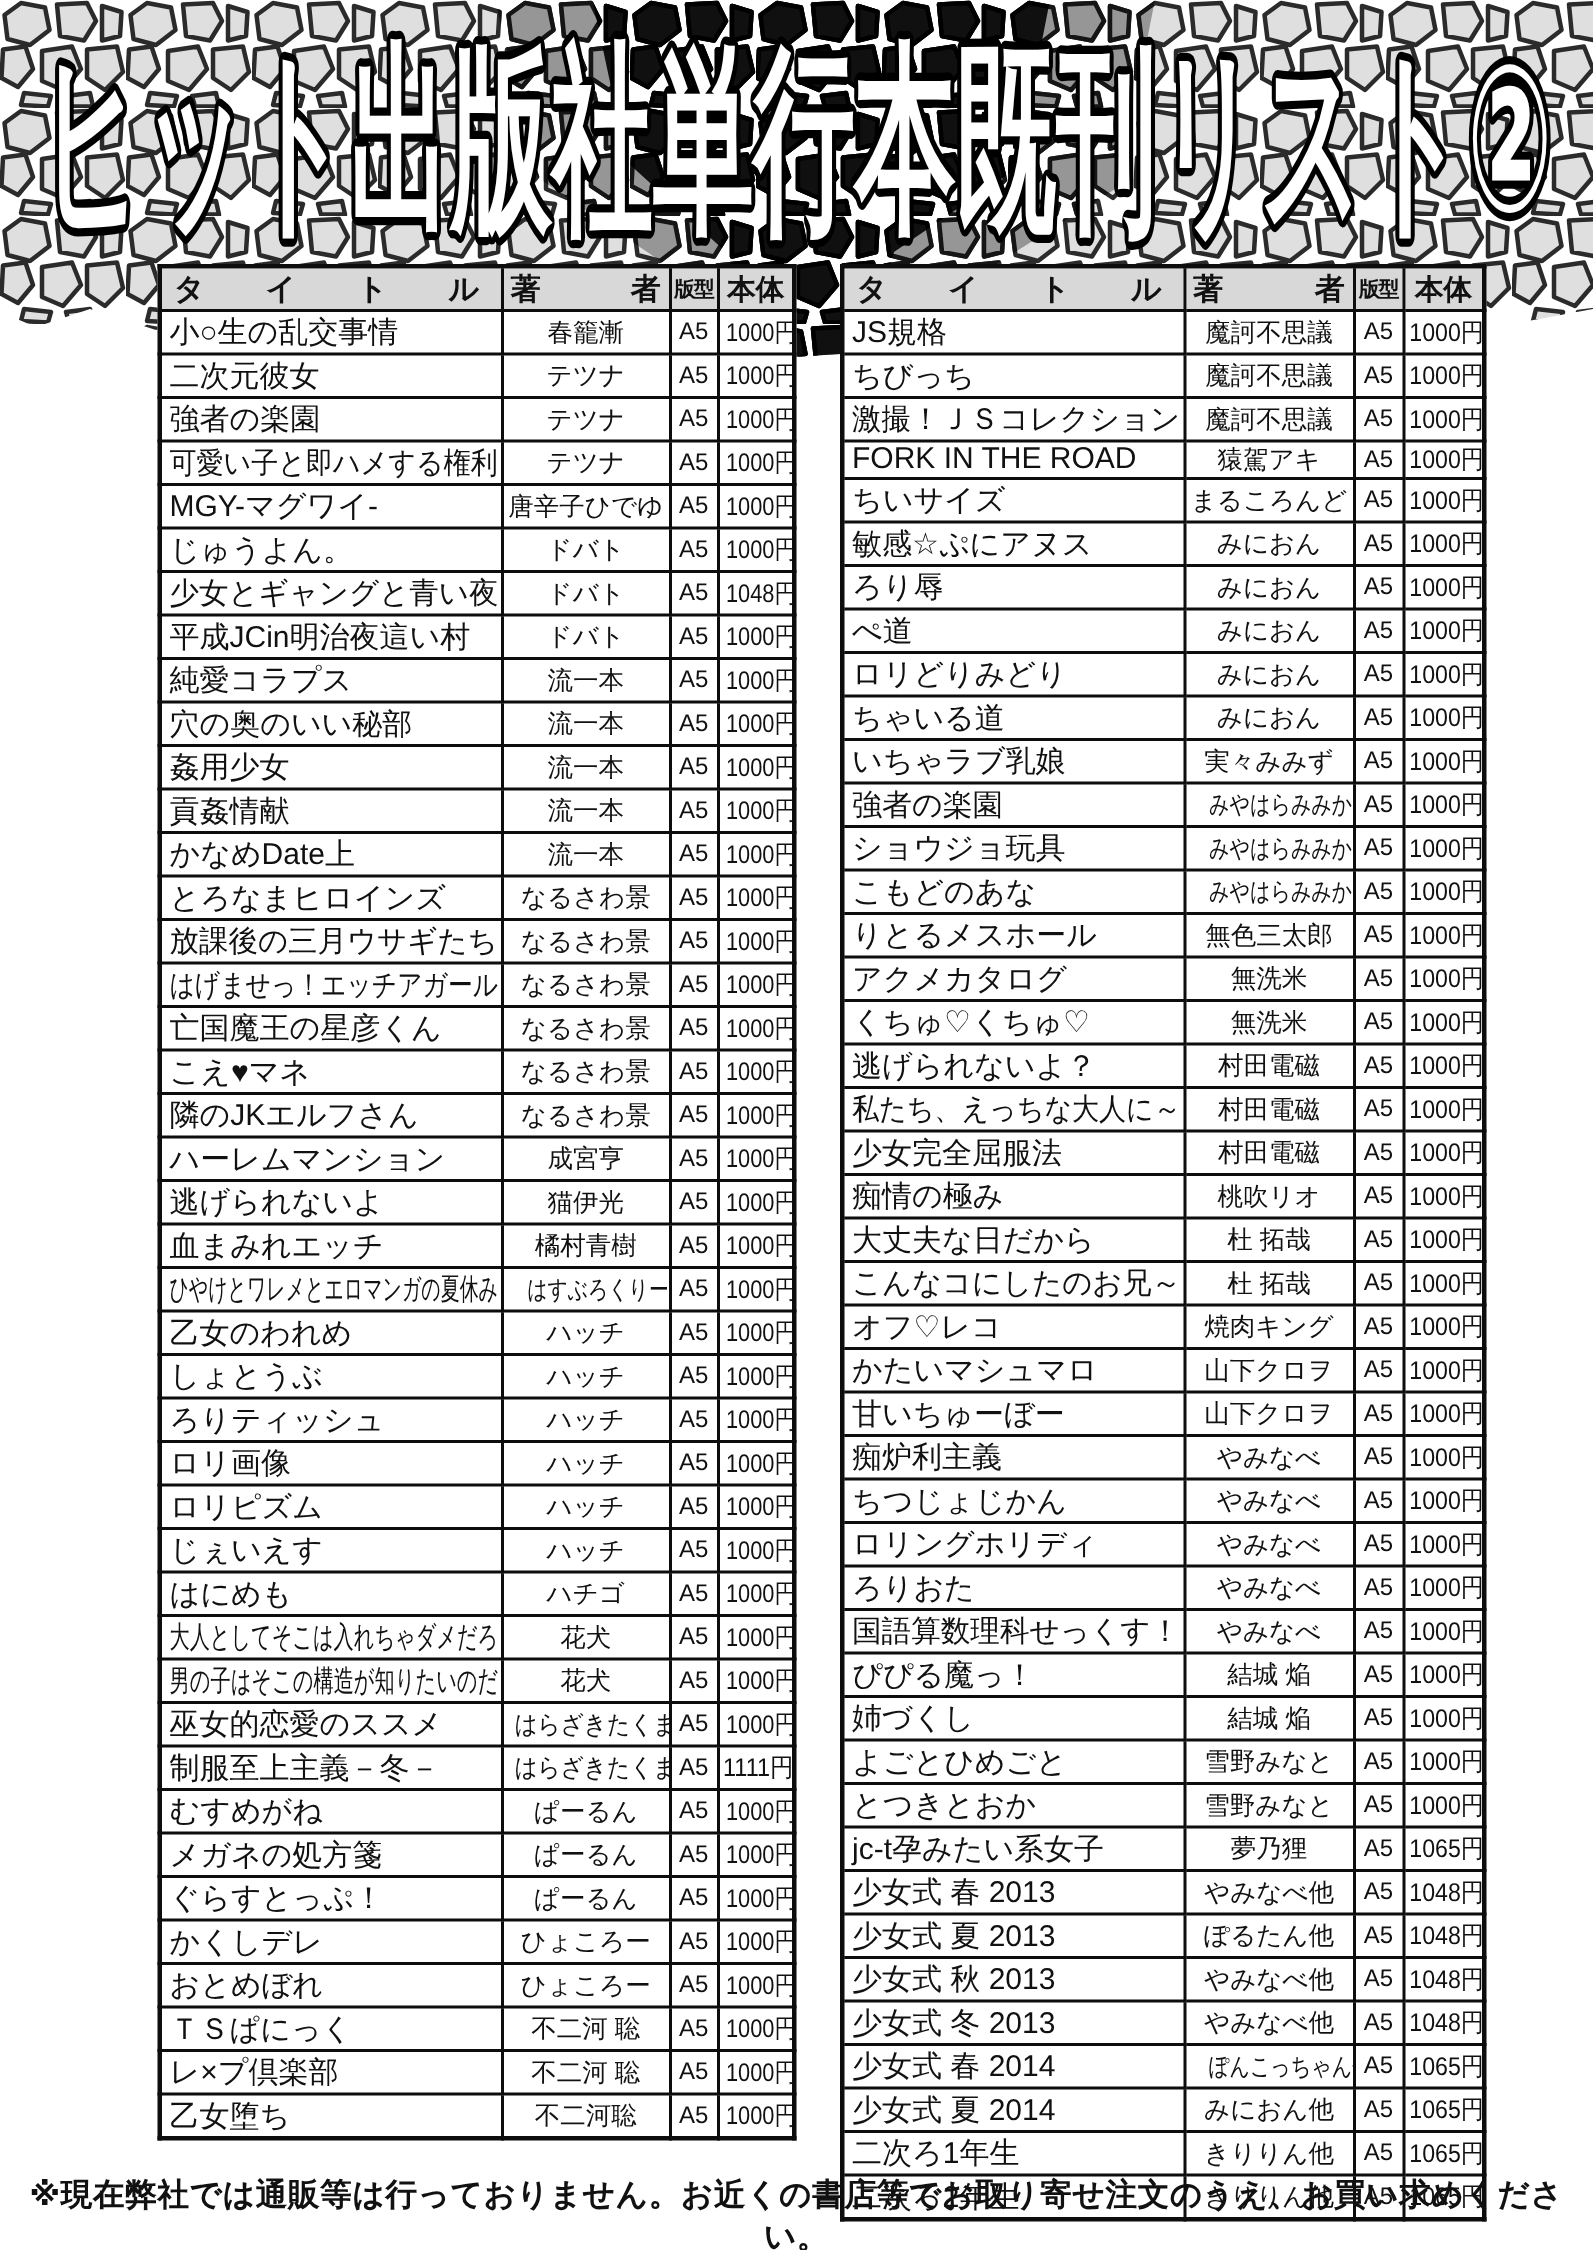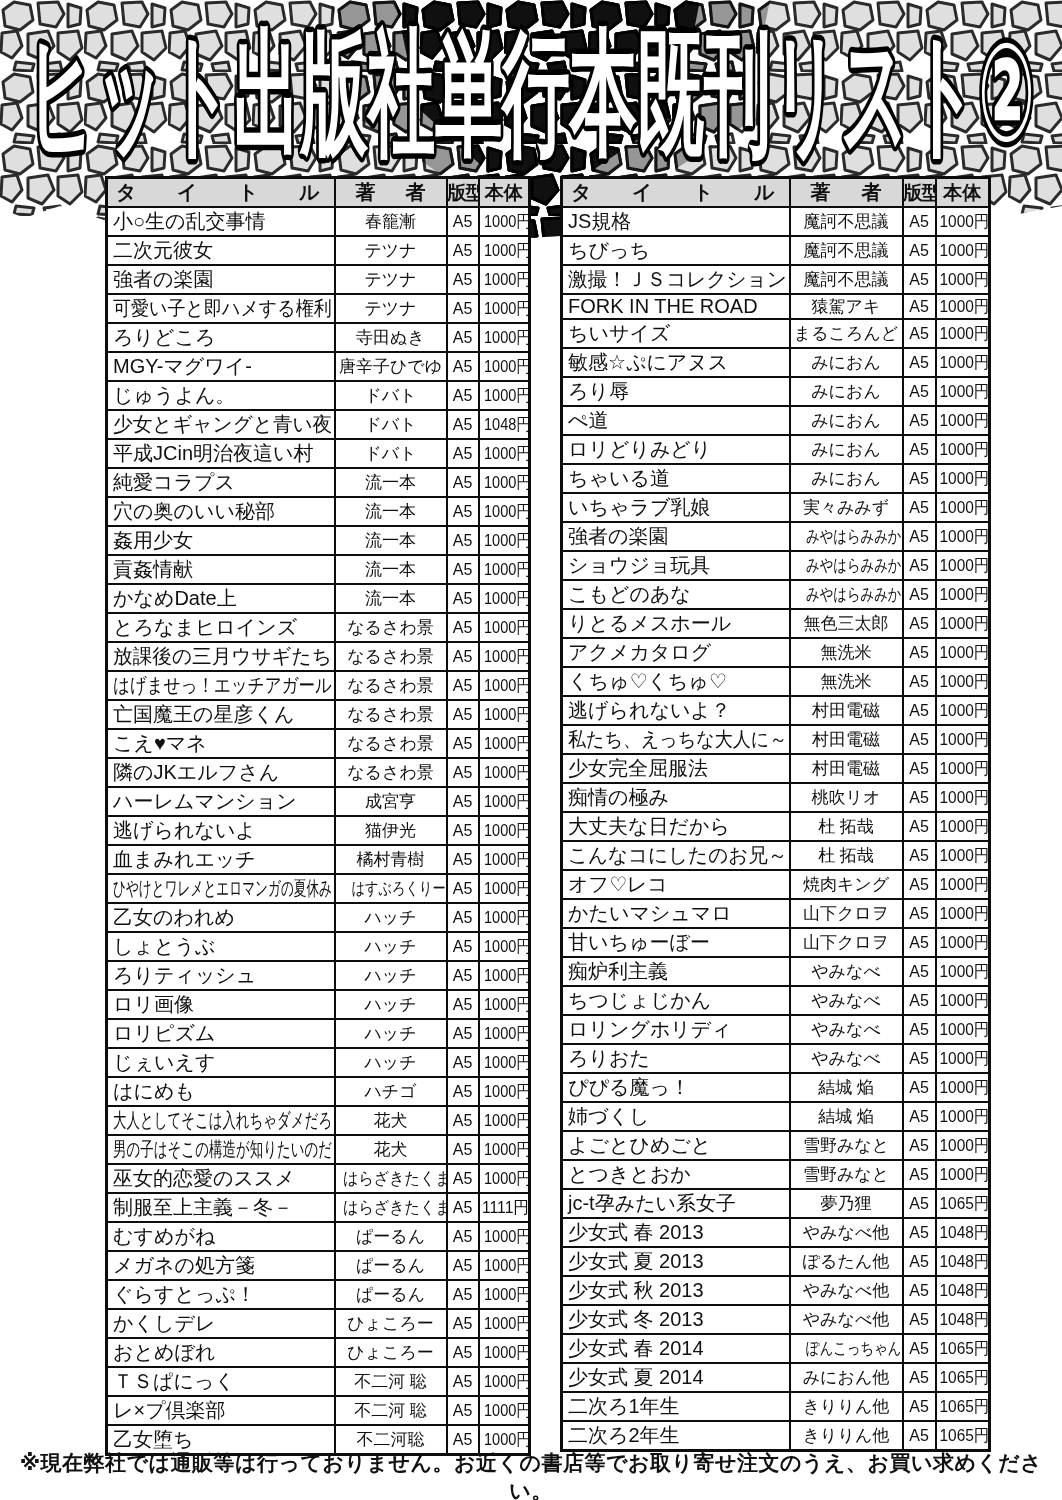--- a/index.html
+++ b/index.html
@@ -15,22 +15,22 @@
   }
   #left-table{left:105px;width:423px;}
   #right-table{left:560px;width:428px;}
   th,td{
     border:2px solid var(--border,#0d0d0d);
     overflow:hidden;white-space:nowrap;padding:0;vertical-align:middle;
   }
   th{background:var(--header_bg,#d8d8d8);height:26px;font-size:20px;font-weight:bold;}
   td{height:23.2px;}
   th.c-title{text-align:justify;text-align-last:justify;padding:0 14px 0 8px;}
-  th.c-author{text-align:justify;text-align-last:justify;padding:0 20px;margin-top:36px;}
-  th.c-format{font-size:19px;text-align:center;letter-spacing:-1px;}
+  th.c-author{text-align:justify;text-align-last:justify;padding:0 5px;margin-top:36px;}
+  th.c-format{font-size:14px;text-align:center;letter-spacing:-1px;}
   th.c-price{font-size:19px;text-align:center;}
   td.c-title{font-size:20px;text-align:left;padding-left:5px;}
   td.c-author{font-size:17px;text-align:center;}
   td.c-format{font-size:16px;text-align:center;}
   td.c-price{font-size:17px;text-align:center;}
   .fit{display:inline-block;white-space:nowrap;}
   td.c-title .fit{transform-origin:left center;}
   td.c-author .fit,td.c-format .fit,td.c-price .fit{transform-origin:center center;}
   #footer{
     position:absolute;top:1449px;left:0;width:100%;
@@ -120,26 +120,20 @@
           <td class="c-price"><span class="fit" style="transform: scaleX(0.855);">1000円</span></td>
         </tr>
 
         <tr>
           <td class="c-title"><span class="fit" style="transform: scaleX(0.901);">可愛い子と即ハメする権利</span></td>
           <td class="c-author"><span class="fit">テツナ</span></td>
           <td class="c-format"><span class="fit">A5</span></td>
           <td class="c-price"><span class="fit" style="transform: scaleX(0.855);">1000円</span></td>
         </tr>
 
-        <tr>
-          <td class="c-title"><span class="fit">ろりどころ</span></td>
-          <td class="c-author"><span class="fit">寺田ぬき</span></td>
-          <td class="c-format"><span class="fit">A5</span></td>
-          <td class="c-price"><span class="fit" style="transform: scaleX(0.855);">1000円</span></td>
-        </tr>
 
         <tr>
           <td class="c-title"><span class="fit">MGY-マグワイ-</span></td>
           <td class="c-author"><span class="fit">唐辛子ひでゆ</span></td>
           <td class="c-format"><span class="fit">A5</span></td>
           <td class="c-price"><span class="fit" style="transform: scaleX(0.855);">1000円</span></td>
         </tr>
 
 
         <tr>
@@ -626,20 +620,26 @@
           <td class="c-price"><span class="fit" style="transform: scaleX(0.909);">1000円</span></td>
         </tr>
 
         <tr>
           <td class="c-title"><span class="fit">ろりおた</span></td>
           <td class="c-author"><span class="fit">やみなべ</span></td>
           <td class="c-format"><span class="fit">A5</span></td>
           <td class="c-price"><span class="fit" style="transform: scaleX(0.909);">1000円</span></td>
         </tr>
 
+        <tr>
+          <td class="c-title"><span class="fit" style="transform: scaleX(0.986);">国語算数理科せっくす！</span></td>
+          <td class="c-author"><span class="fit">やみなべ</span></td>
+          <td class="c-format"><span class="fit">A5</span></td>
+          <td class="c-price"><span class="fit" style="transform: scaleX(0.909);">1000円</span></td>
+        </tr>
 
         <tr>
           <td class="c-title"><span class="fit">ぴぴる魔っ！</span></td>
           <td class="c-author"><span class="fit">結城 焔</span></td>
           <td class="c-format"><span class="fit">A5</span></td>
           <td class="c-price"><span class="fit" style="transform: scaleX(0.909);">1000円</span></td>
         </tr>
 
         <tr>
           <td class="c-title"><span class="fit">姉づくし</span></td>

